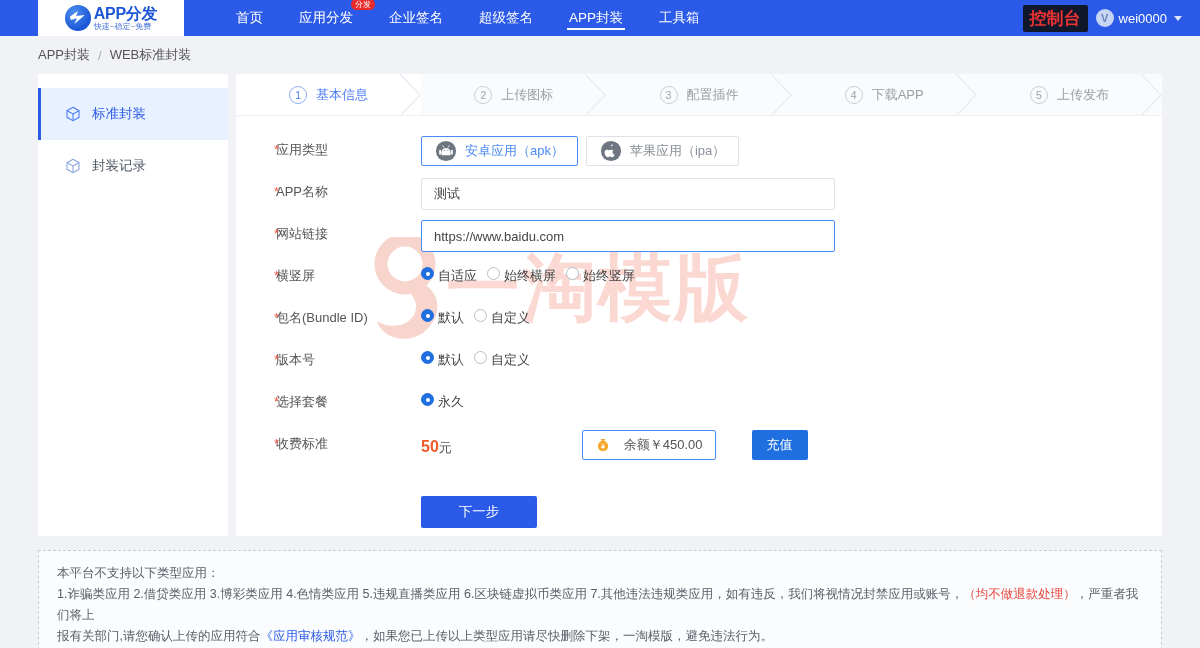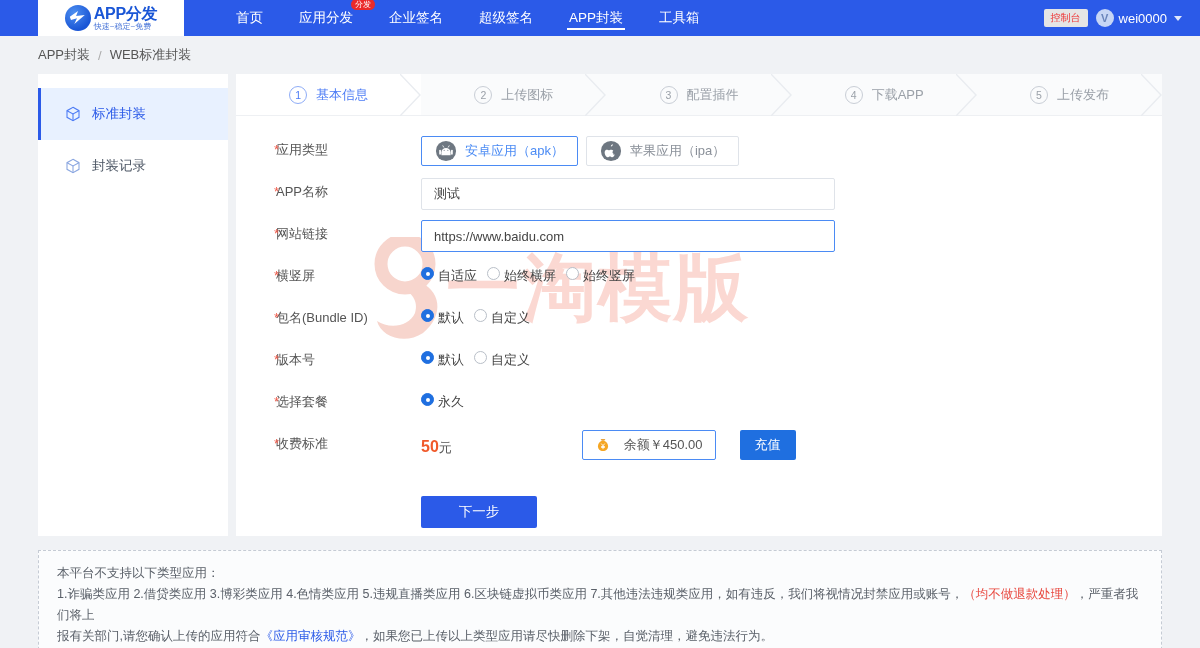--- a/index.html
+++ b/index.html
@@ -78,27 +78,28 @@
     border-radius: 7px;
     white-space: nowrap;
     transform: translateX(25%);
   }
   .nav-right {
     margin-left: auto;
     display: flex; align-items: center;
     gap: 8px; padding-right: 18px;
   }
   .console-btn {
-    background: #e5e5e5;
+    background: #0f172a;
     color: #e33;
-    font-size: 10px;
+    font-size: 17px;
     padding: 2px 7px;
     border-radius: 2px;
     cursor: pointer;
     white-space: nowrap;
+    font-weight: bold;
   }
   .user-area {
     display: flex; align-items: center; gap: 5px;
     color: #fff; font-size: 13px; cursor: pointer;
   }
   .avatar {
     width: 18px; height: 18px; border-radius: 50%;
     background: #c7d6f5; color: #6a85bb;
     font-size: 11px; display:flex; align-items:center; justify-content:center;
     font-weight: bold;
@@ -317,21 +318,21 @@
     height: 30px;
     padding: 0 12px;
     display: flex; align-items: center; gap: 13px;
     font-size: 13px; color: #555;
     border-radius: 2px;
     cursor: pointer;
     background:#fff;
   }
   .bag-icon { width: 16px; height: 16px; flex-shrink:0;}
   .recharge-btn {
-    margin-left: 24px;
+    margin-left: 36px;
     background: #1f6fe0;
     color: #fff;
     font-size: 13px;
     height: 30px;
     padding: 0 15px;
     border: none;
     border-radius: 2px;
     cursor: pointer;
     font-family: inherit;
   }
@@ -640,15 +641,15 @@
     </div>
   </div>
 </div>
 
 <div class="notice">
   <div>本平台不支持以下类型应用：</div>
   <div>
     <span>1.诈骗类应用 2.借贷类应用 3.博彩类应用 4.色情类应用 5.违规直播类应用 6.区块链虚拟币类应用 7.其他违法违规类应用，如有违反，我们将视情况封禁应用或账号，</span><span class="warn">（均不做退款处理）</span><span>，严重者我们将上</span>
   </div>
   <div>
-    <span>报有关部门,请您确认上传的应用符合</span><a href="#">《应用审核规范》</a><span>，如果您已上传以上类型应用请尽快删除下架，自觉清理，避免违法行为。</span>
+    <span>报有关部门,请您确认上传的应用符合</span><a href="#">《应用审核规范》</a><span>，如果您已上传以上类型应用请尽快删除下架，一淘模版，避免违法行为。</span>
   </div>
 </div>
 
 </body></html>

